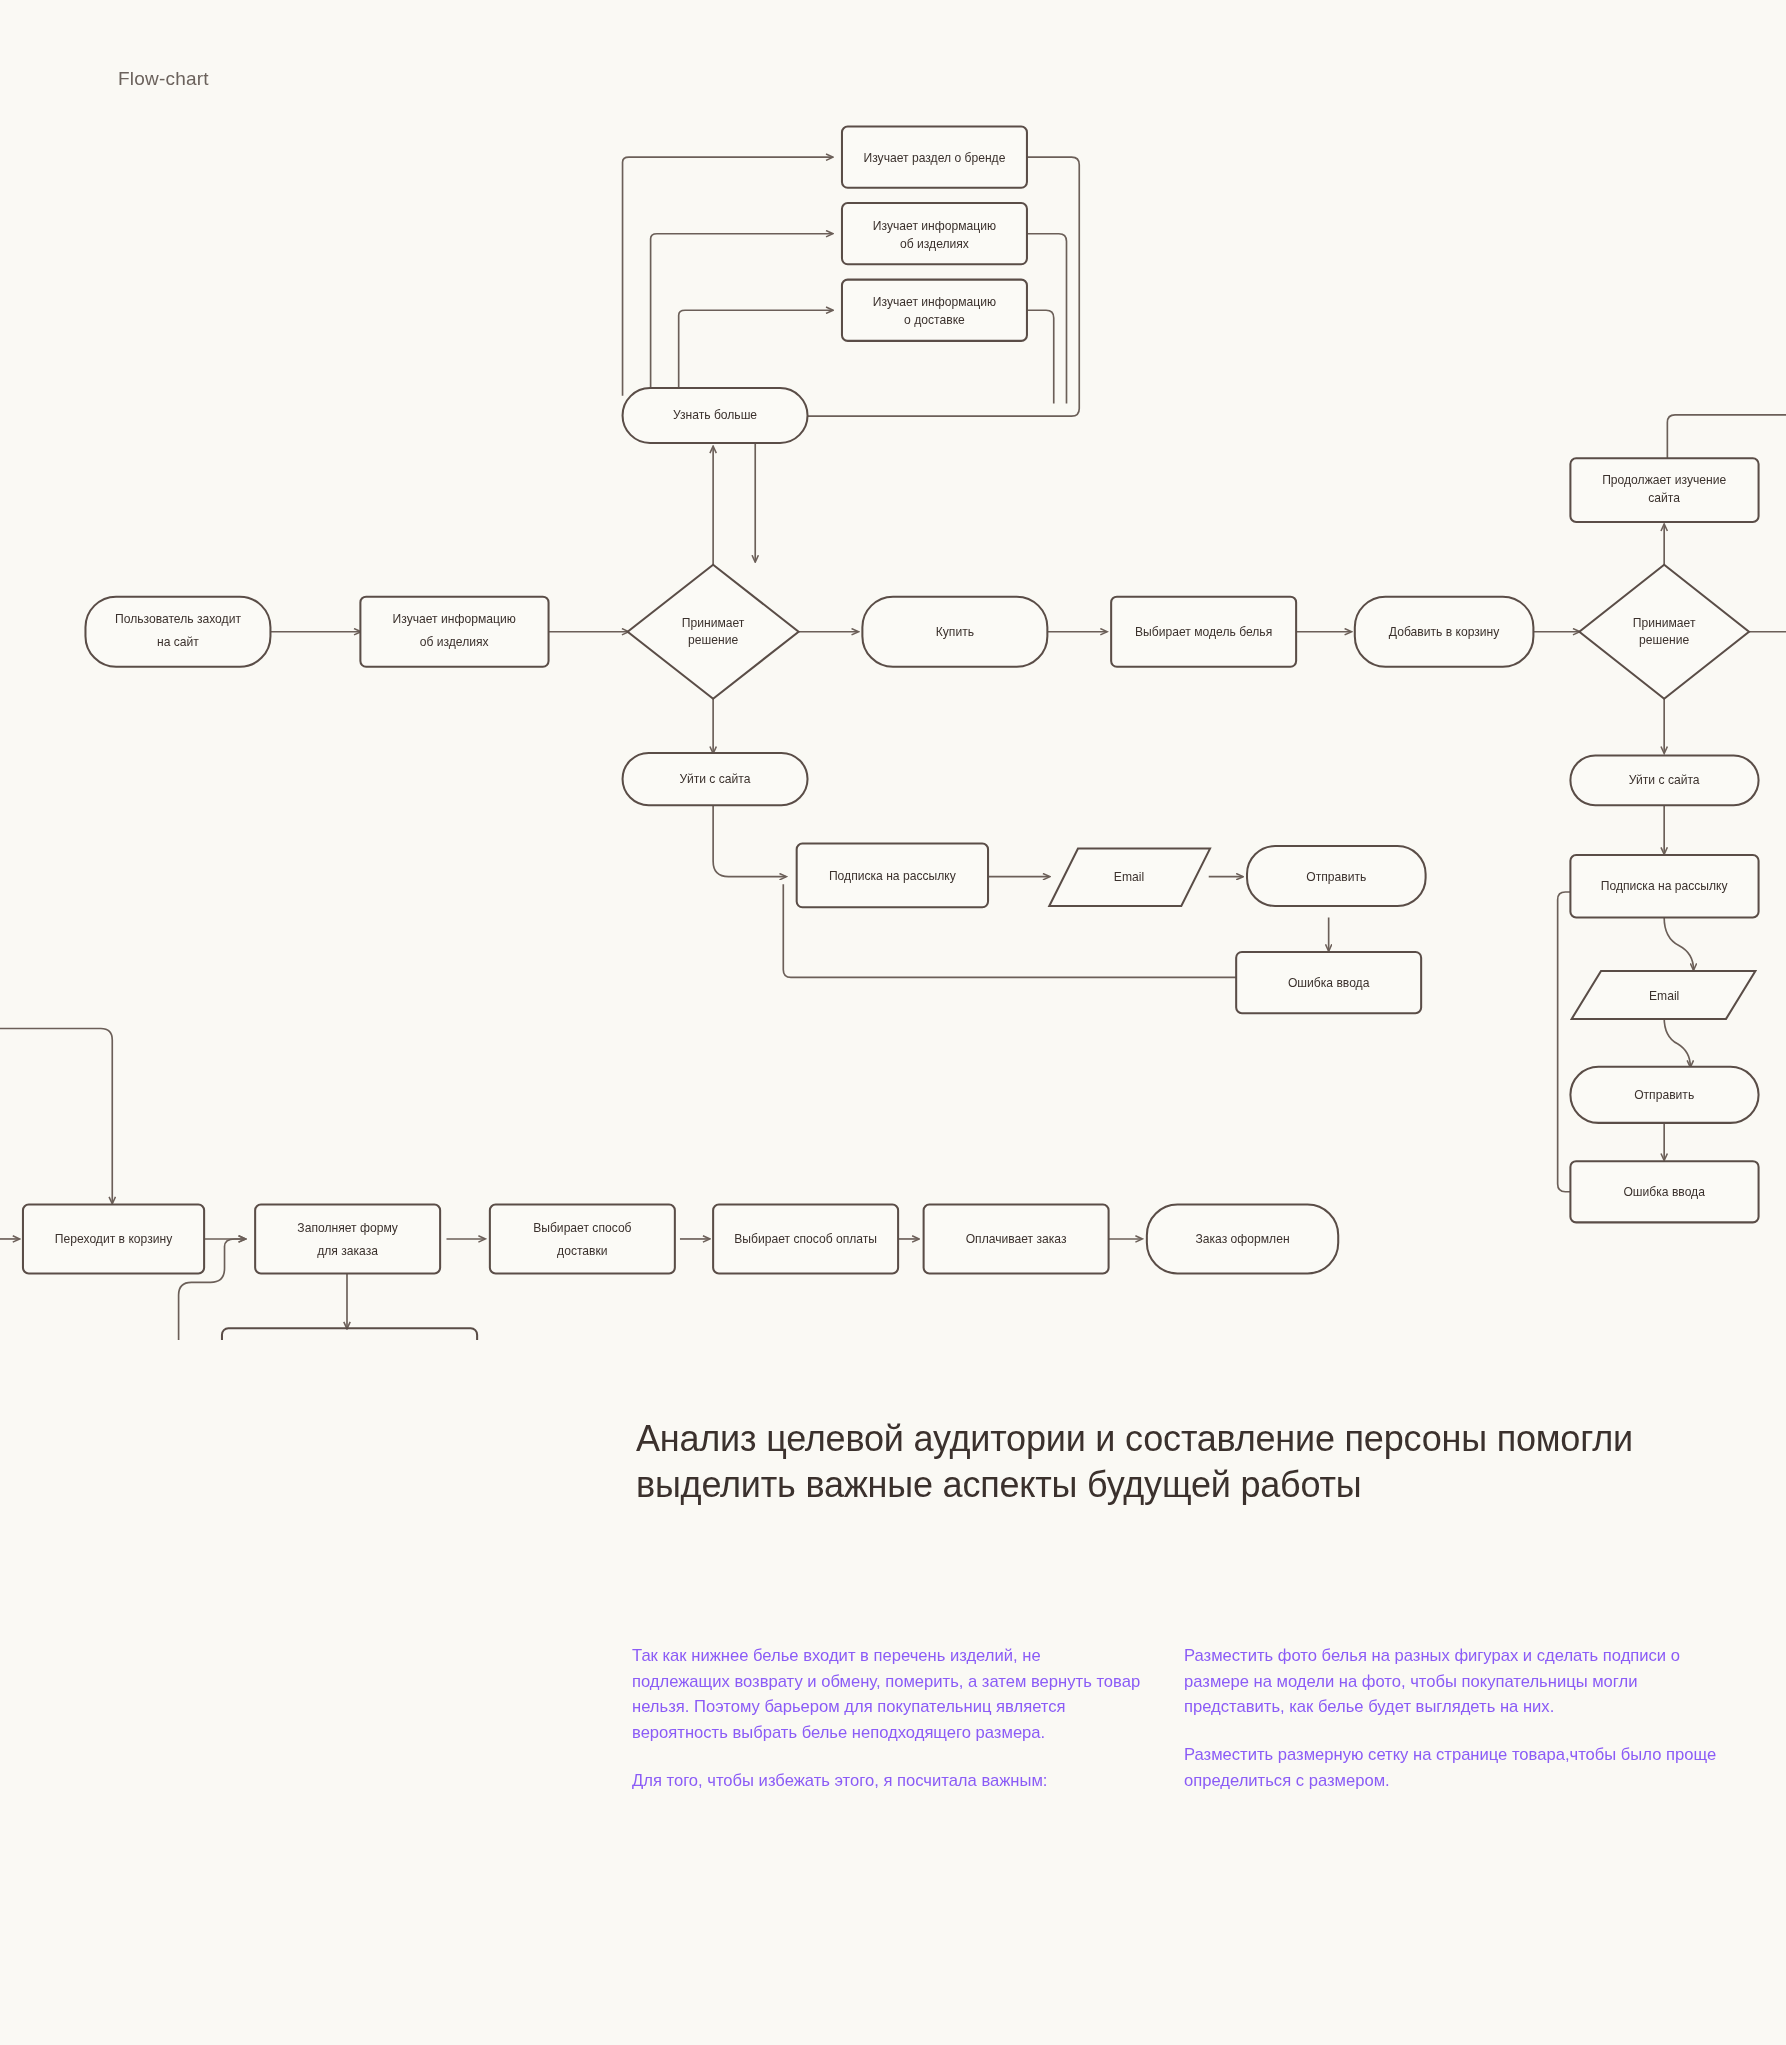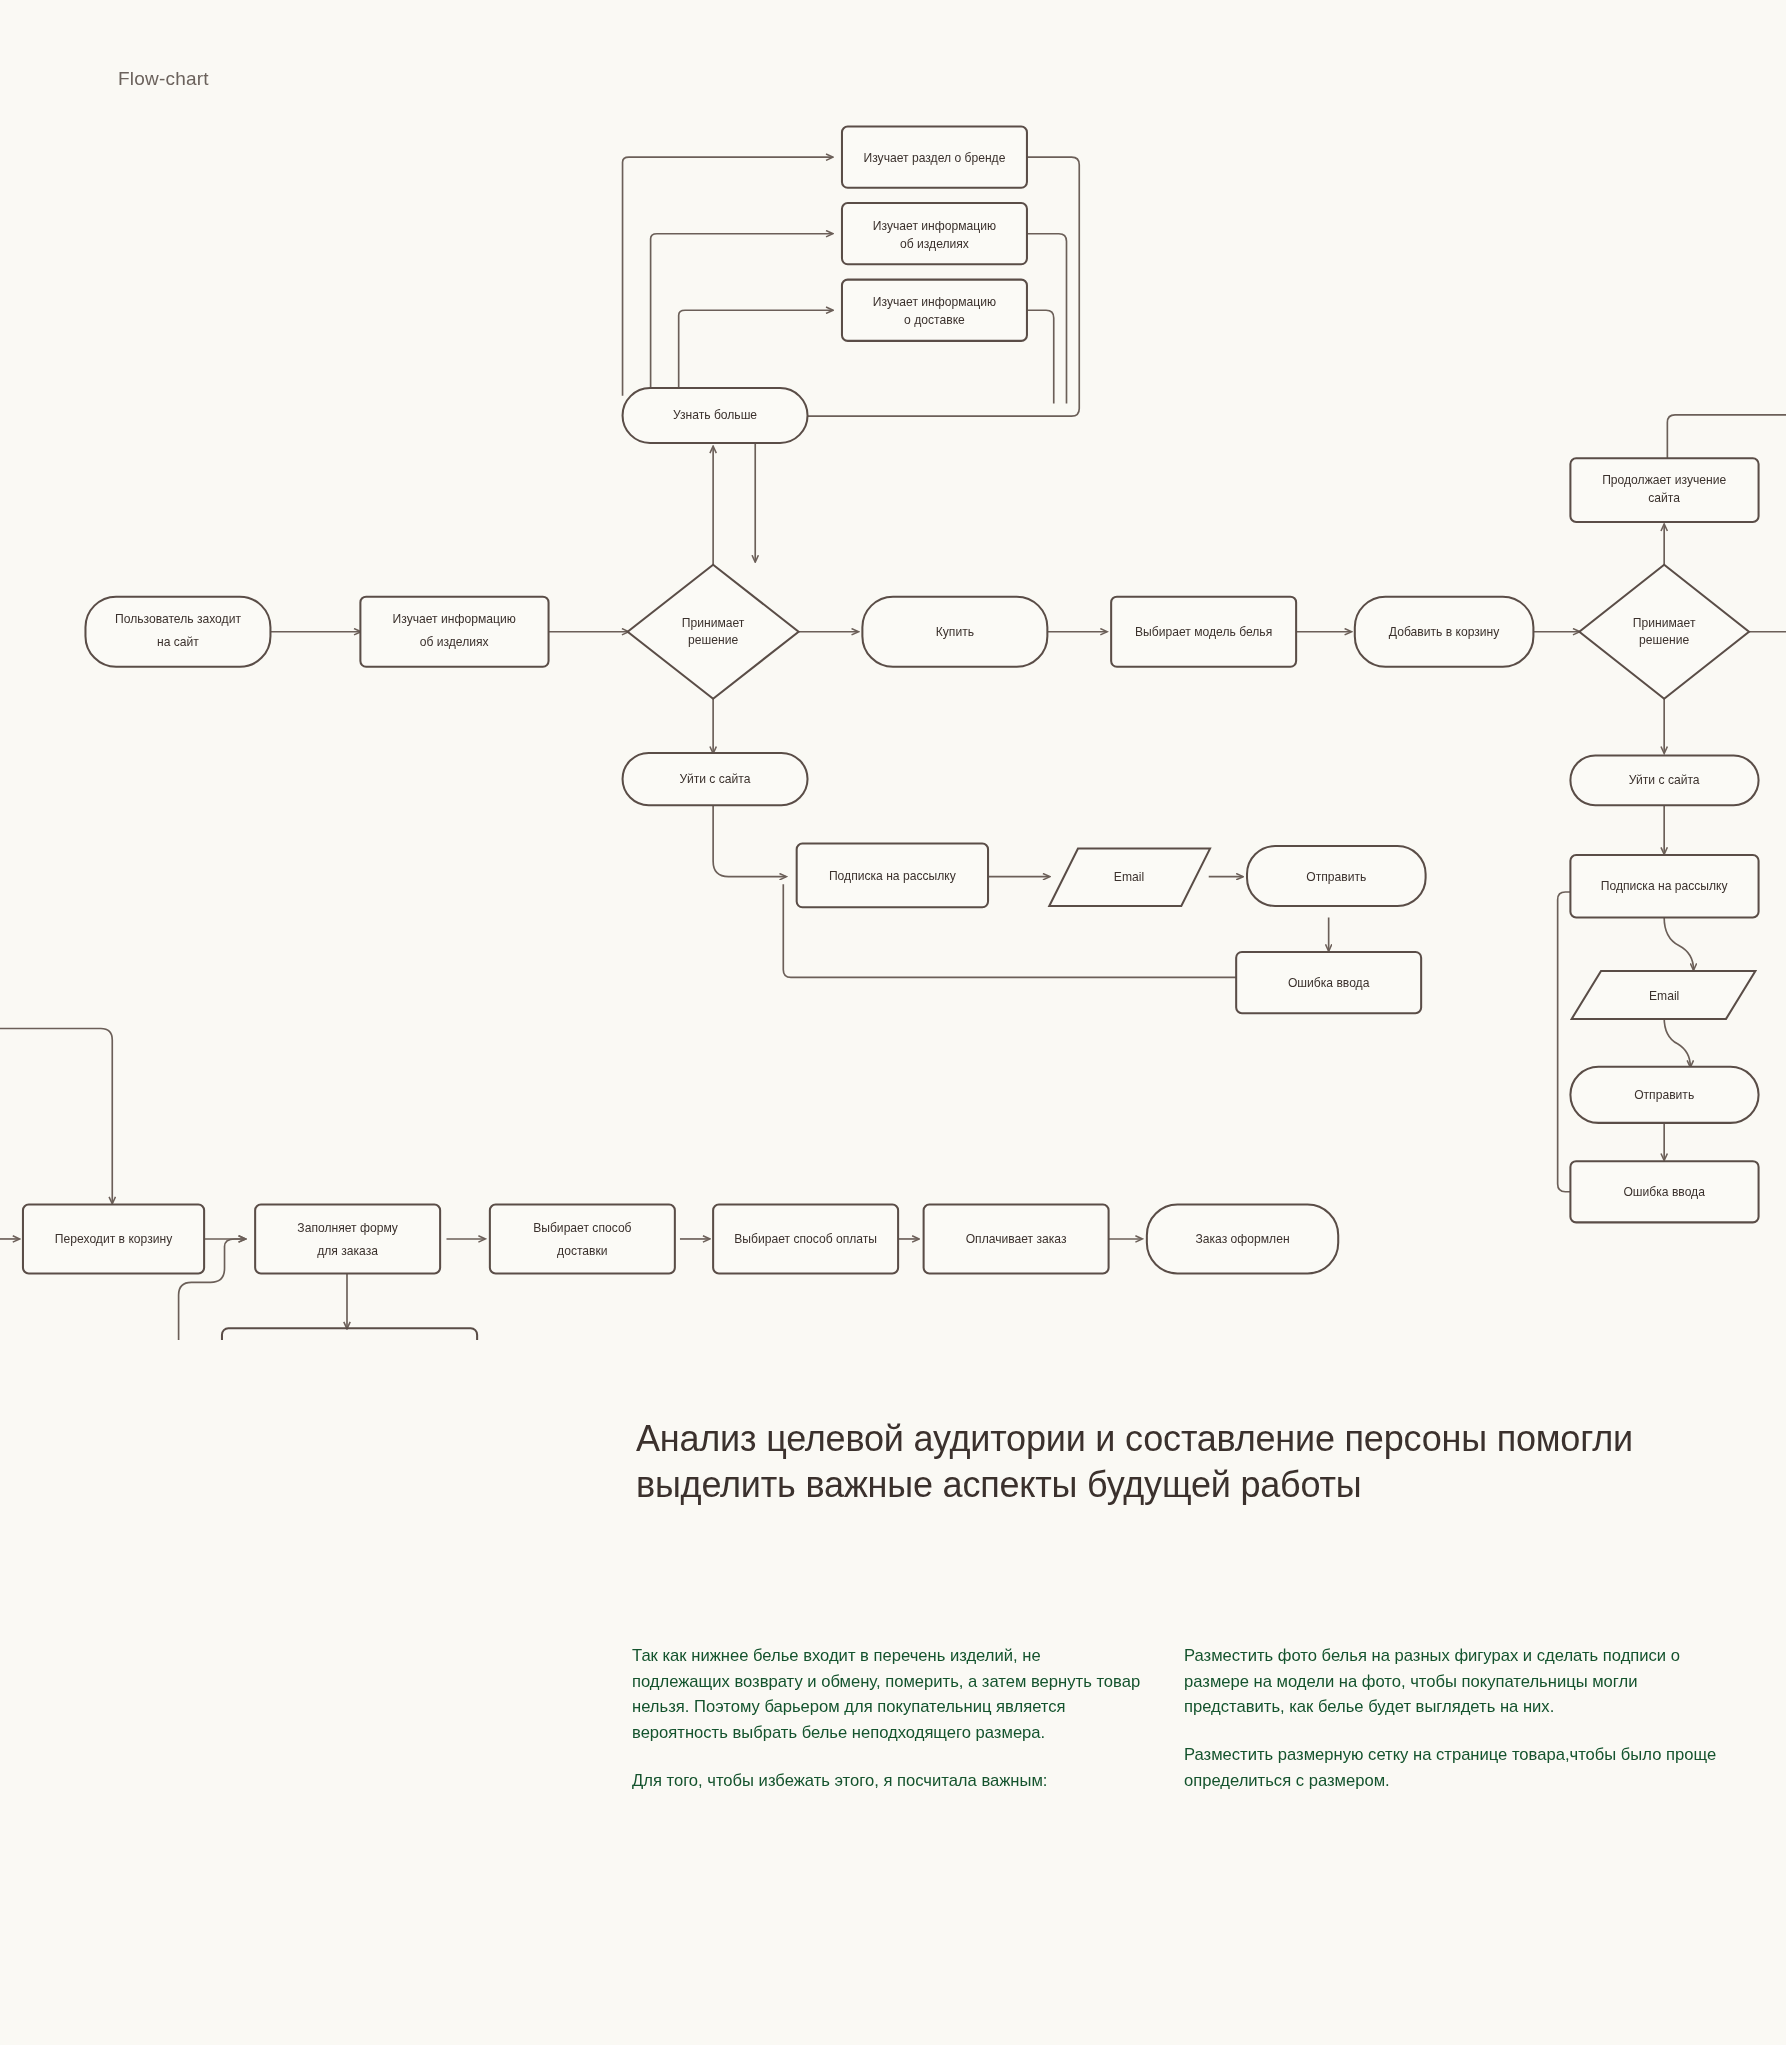--- a/index.html
+++ b/index.html
@@ -27,21 +27,21 @@
     font-family:"Liberation Sans", sans-serif;
     font-size:19px;fill:#3b312d;text-anchor:middle;
     dominant-baseline:middle;
   }
   #content{position:absolute;left:0;top:1416px;width:1786px;}
   #analysis-heading{
     position:absolute;left:636px;top:0;width:1034px;
     font-size:36px;line-height:1.28;font-weight:400;
     color:#3b312d;letter-spacing:-0.2px;margin:0;
   }
-  .body-col{position:absolute;top:227px;font-size:16.6px;line-height:1.55;color:#14532d;}
+  .body-col{position:absolute;top:227px;font-size:16.6px;line-height:1.55;color:#8b5cf6;}
   #body-left{left:632px;width:510px;}
   #body-right{left:1184px;width:536px;}
   .body-col p{margin:0 0 22px 0;}
   .body-col p:last-child{margin-bottom:16px;}
 </style>
 </head>
 <body>
 
 <div id="page-title">Flow-chart</div>
 

